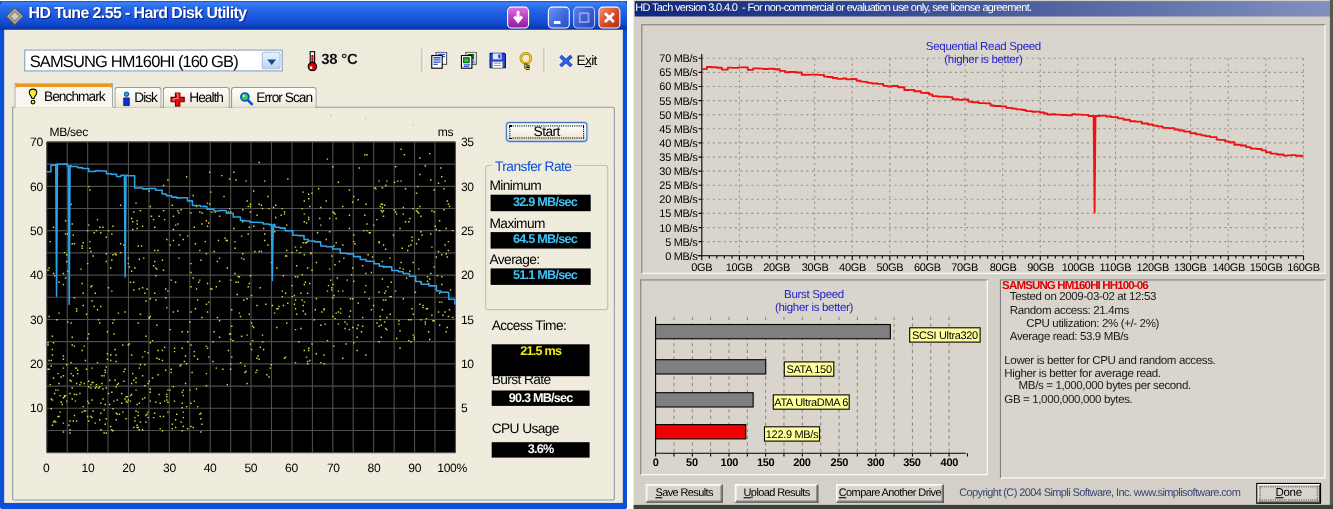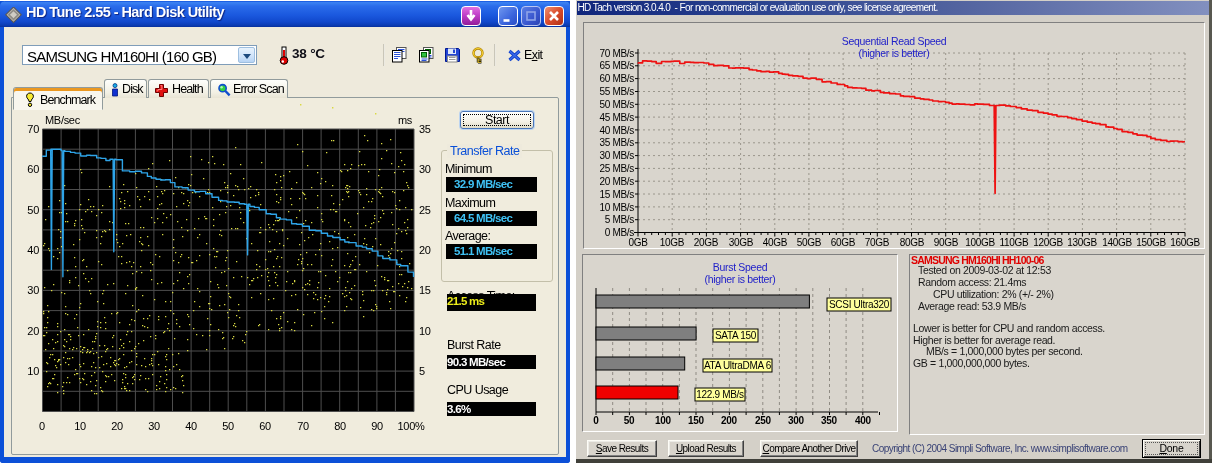--- a/index.html
+++ b/index.html
@@ -23,38 +23,38 @@
  background:linear-gradient(180deg,#e8f3fd,#cfe3fa 60%,#b7d4f4);border:1px solid #9ebfe0;border-radius:2px}
 #combo .arr:after{content:"";position:absolute;left:4px;top:6px;border:4px solid transparent;
  border-top:5px solid #1d4a7e}
 .sep{position:absolute;width:2px;background:linear-gradient(90deg,#b8b4a4,#fdfcf6)}
 #temp{position:absolute;left:292px;top:46px;font-size:13.5px;font-weight:bold;color:#101018;letter-spacing:-0.2px}
 #exitt{position:absolute;left:524px;top:48px;font-size:12.5px;letter-spacing:-0.6px;color:#000}
 
 .tab{position:absolute;border:1px solid #919b9c;border-bottom:0;border-radius:3px 3px 0 0;
  background:linear-gradient(180deg,#fefefb,#f2f0e4 70%,#e8e4d4);font-size:12.5px;letter-spacing:-0.9px}
 .tab .lbl{position:absolute;white-space:nowrap}
-#tab1{left:13px;top:87px;width:90px;height:23px;background:#f8f6ee;border-bottom:1px solid #f8f6ee;
+#tab1{left:13px;top:75px;width:90px;height:23px;background:#f8f6ee;border-bottom:1px solid #f8f6ee;
  box-shadow:inset 0 3px 0 #eb9820}
 #tab2{left:104px;top:79px;width:43px;height:19px}
 #tab3{left:148px;top:79px;width:61px;height:19px}
 #tab4{left:210px;top:79px;width:78px;height:19px}
 #pane{position:absolute;left:11px;top:97px;width:548px;height:358px;background:#f0ecdd;
  border:1px solid #919b9c;border-radius:0 2px 2px 2px}
 
 #startb{position:absolute;left:460px;top:111px;width:74px;height:18px;border:1px solid #4a76b8;
  border-radius:3px;background:linear-gradient(180deg,#fff,#f4f1e6 60%,#dfdbc8);
  box-shadow:0 0 0 1px #bcd4f0;font-size:12.5px;letter-spacing:-0.5px;text-align:center;line-height:16px;
  outline:1px dotted #000;outline-offset:-4px}
 #grp{position:absolute;left:441px;top:150px;width:112px;height:132px;border:1px solid #c3bfa9;border-radius:3px}
 #grp .cap{position:absolute;left:5px;top:-7px;background:#eeeadc;padding:0 3px;font-size:12.5px;
  letter-spacing:-0.5px;color:#0a50d8;white-space:nowrap}
 .flbl{position:absolute;font-size:12.5px;letter-spacing:-0.55px;color:#000;white-space:nowrap}
 .vbox{position:absolute;left:446px;width:91px;height:15px;background:#000;color:#fff;
- font-size:11.5px;font-weight:bold;letter-spacing:-0.7px;line-height:15px;white-space:nowrap}
+ font-size:11.5px;font-weight:bold;letter-spacing:-0.7px;text-align:center;line-height:15px;white-space:nowrap}
 .cyan{color:#3fc2f5;text-indent:8px}.yel{color:#ecec1a}
 
 #tach{position:absolute;left:576px;top:0;width:636px;height:463px;background:#d4d0c8}
 #tach .edge-r{position:absolute;right:0;top:0;width:3px;height:463px;background:#585850}
 #tach .edge-b{position:absolute;left:0;bottom:0;width:636px;height:4px;background:#40403a}
 #httl{position:absolute;left:1px;top:1px;width:633px;height:13.5px;
  background:linear-gradient(90deg,#10267c,#2c4490 30%,#52639f 60%,#8290bf 100%)}
 #httl span{position:absolute;left:0.5px;top:0.5px;font-size:10px;font-weight:normal;color:#fff;
  letter-spacing:-0.6px;white-space:nowrap}
 .panel{position:absolute;background:#d9d5cd;border-top:1px solid #808080;border-left:1px solid #808080;
@@ -221,21 +221,21 @@
  <div id="grp">
       <span class="cap">Transfer Rate</span>
     </div>
  <div class="flbl" style="left:445px;top:162px">Minimum</div>
  <div class="vbox cyan" style="top:177px">32.9 MB/sec</div>
  <div class="flbl" style="left:445px;top:195.5px">Maximum</div>
  <div class="vbox cyan" style="top:210.5px">64.5 MB/sec</div>
  <div class="flbl" style="left:445px;top:229px">Average:</div>
  <div class="vbox cyan" style="top:244px">51.1 MB/sec</div>
  <div class="flbl" style="left:447px;top:288.5px">Access Time:</div>
- <div class="vbox yel" style="left:447px;width:89px;top:294px;height:17px;line-height:14.5px">21.5 ms</div>
+ <div class="vbox yel" style="left:447px;width:89px;top:313px;height:29px;line-height:14.5px">21.5 ms</div>
  <div class="flbl" style="left:447px;top:337.5px">Burst Rate</div>
  <div class="vbox" style="left:447px;width:89px;top:354.5px;height:14.5px;line-height:14.5px">90.3 MB/sec</div>
  <div class="flbl" style="left:447px;top:383px">CPU Usage</div>
  <div class="vbox" style="left:447px;width:89px;top:401.5px;height:14.5px;line-height:14.5px">3.6%</div>
 </div>
 <div id="tach">
  <div id="httl">
       <span>HD Tach version 3.0.4.0&nbsp;&nbsp;- For non-commercial or evaluation use only, see license agreement.</span>
     </div>
  <div class="panel" id="p1"></div>

